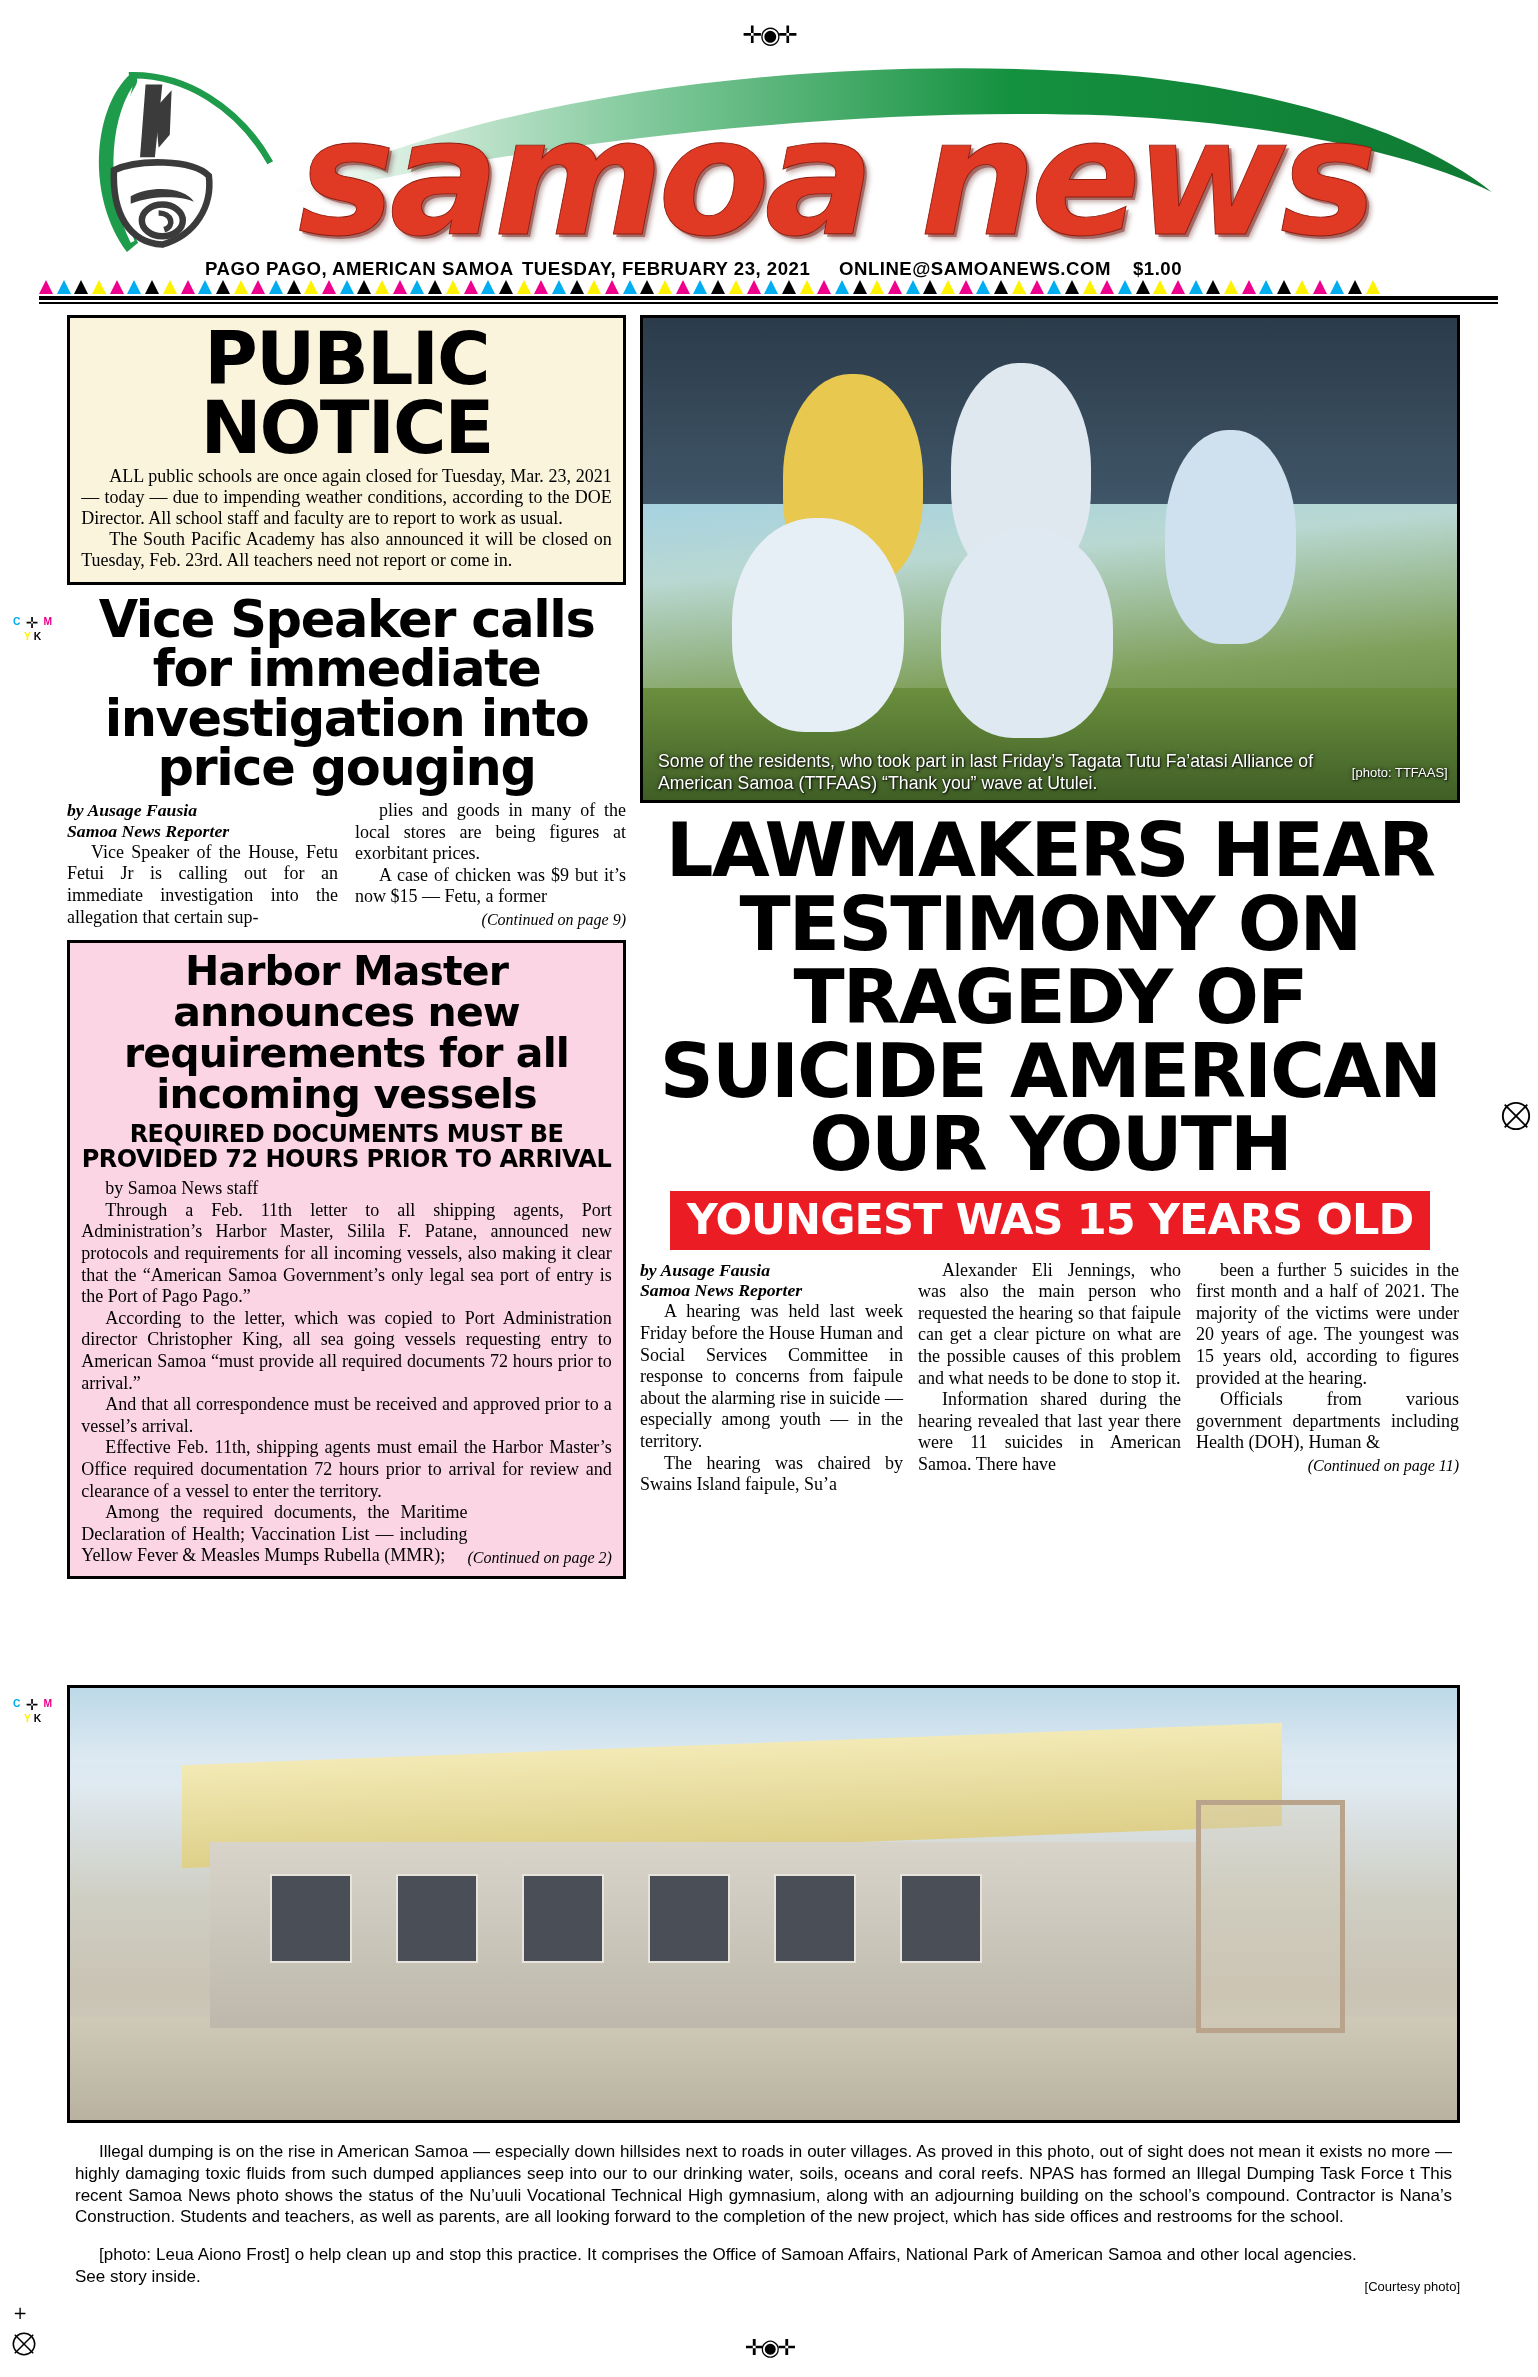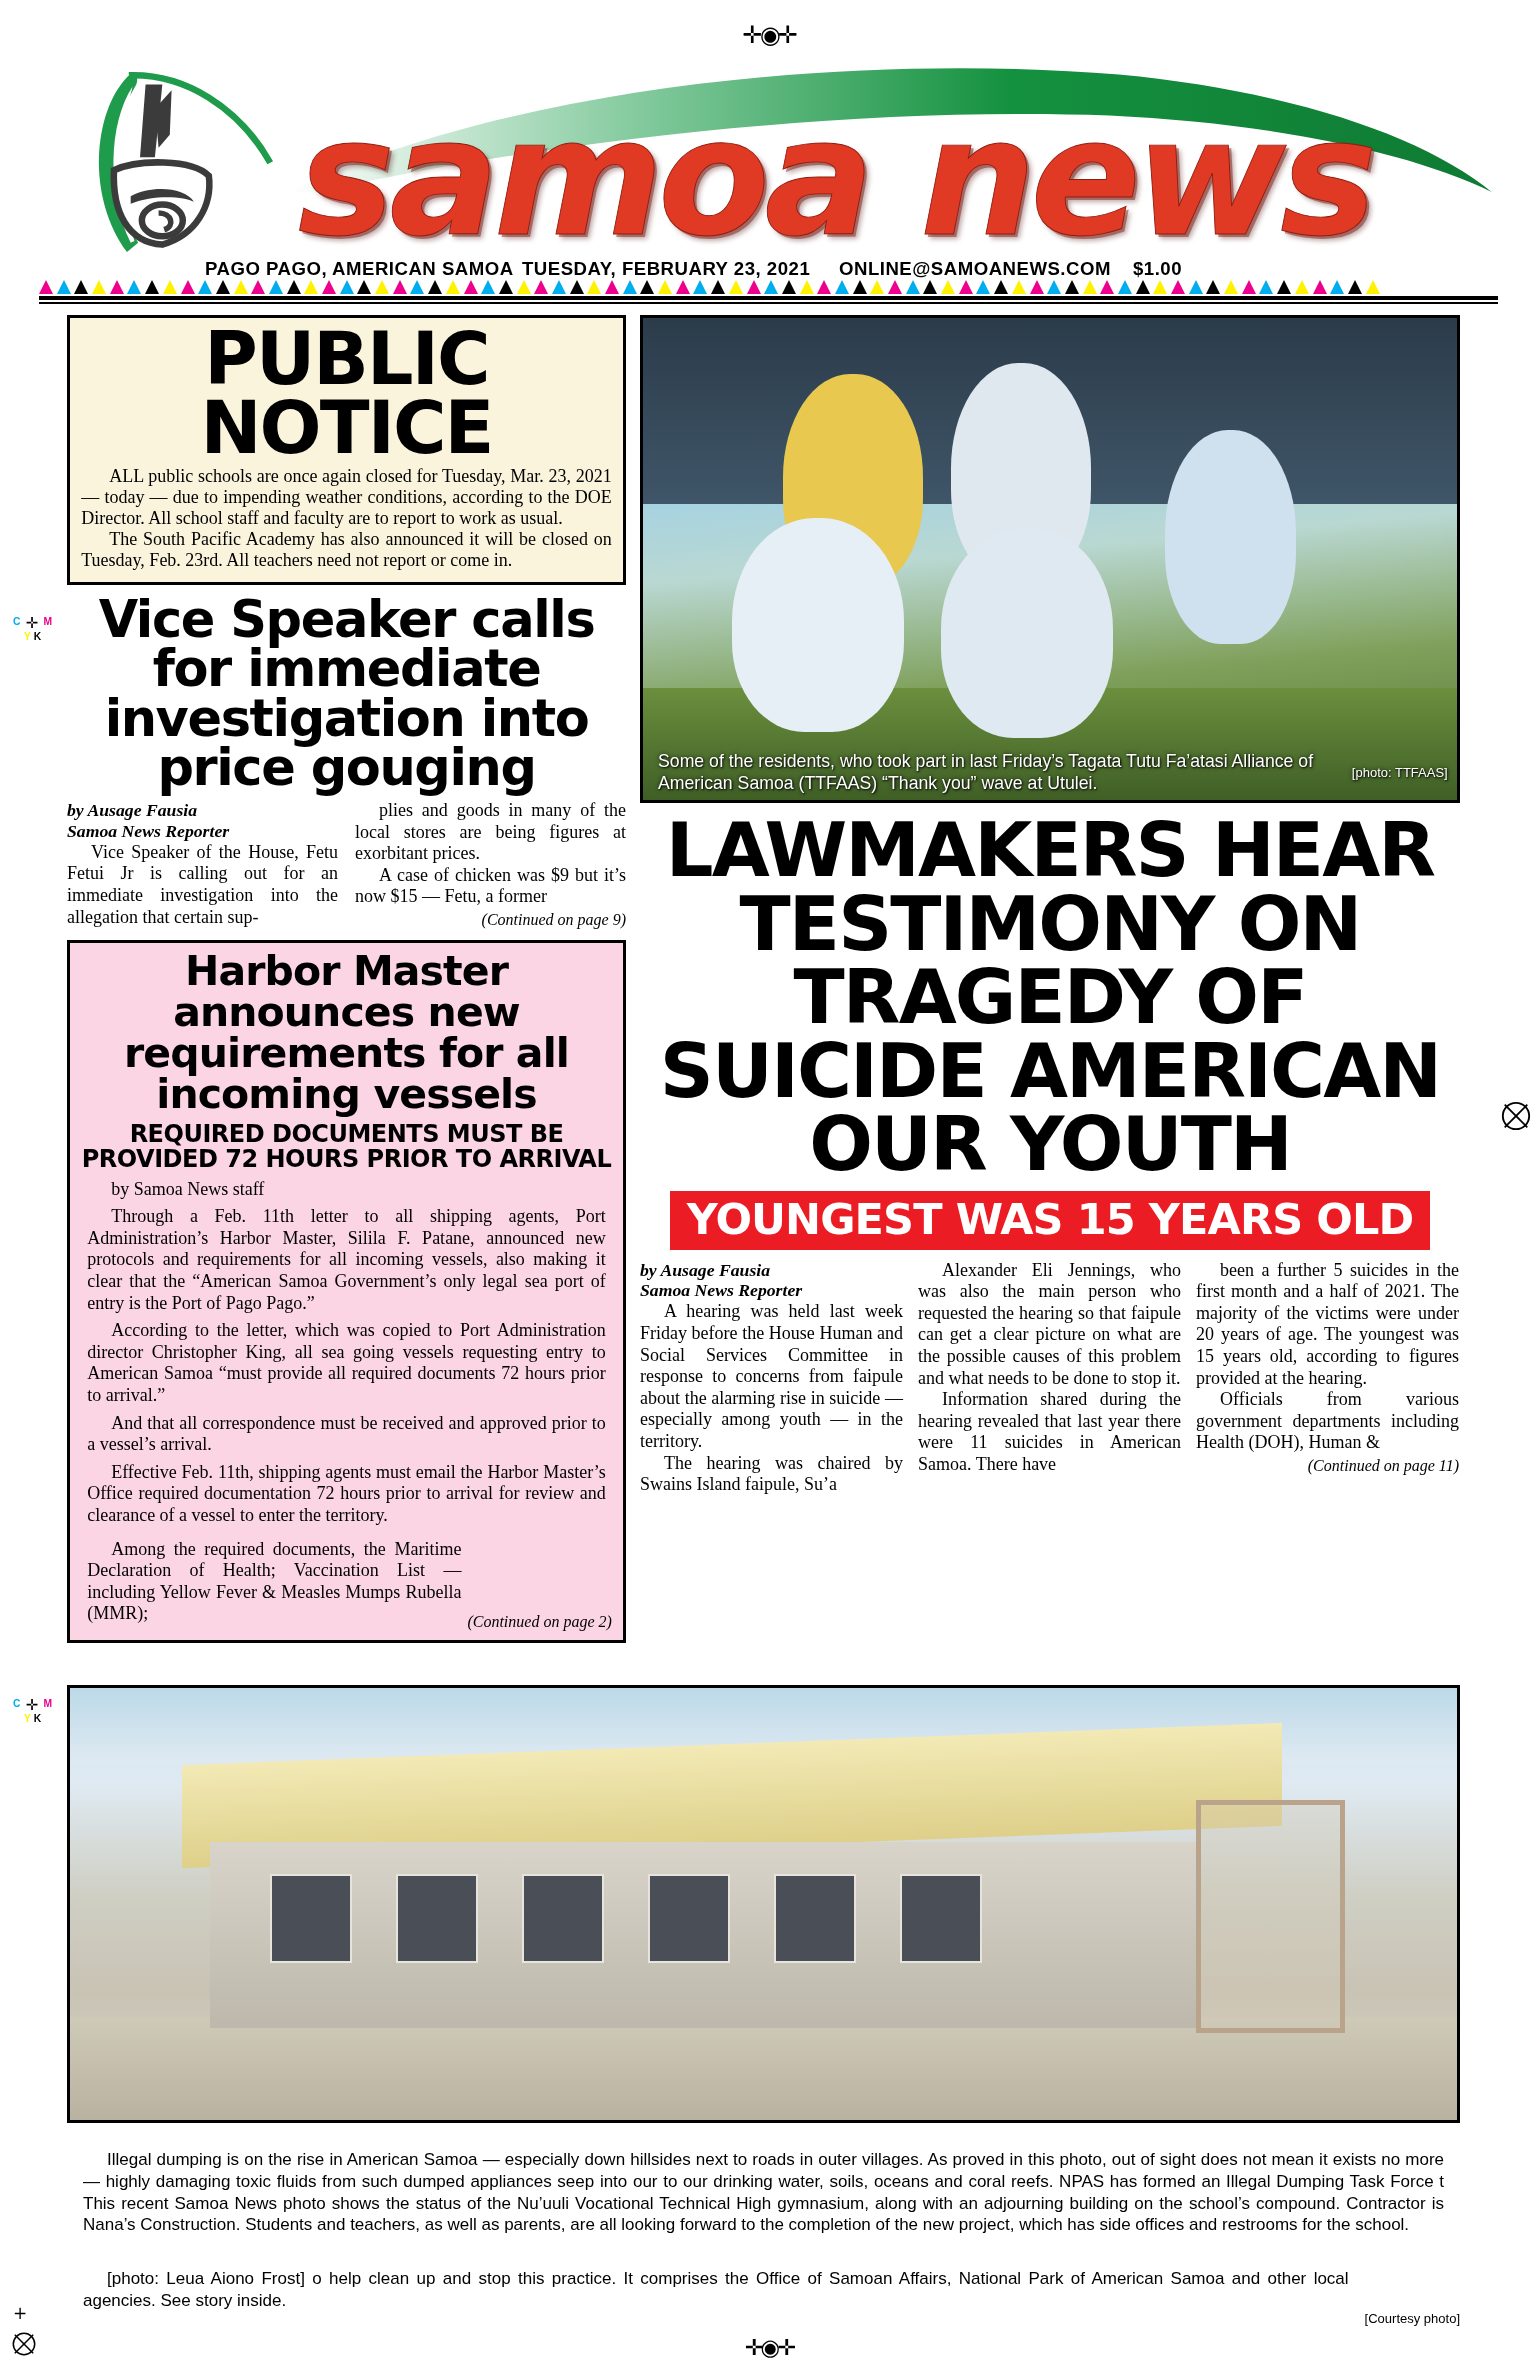--- a/index.html
+++ b/index.html
@@ -105,21 +105,21 @@
     margin: 0;
     font-family: "DejaVu Sans", sans-serif;
     font-weight: bold; font-size: 41px; line-height: 1.0;
     text-align: center; letter-spacing: -0.9px;
   }
   #harbor .subhead {
     font-family: "DejaVu Sans", sans-serif; font-weight: bold;
     font-size: 24px; line-height: 1.05; text-align: center; margin-top: 7.5px; letter-spacing: -0.5px;
   }
   #harbor .hb-body { font-size: 18px; line-height: 1.2; text-align: justify; margin-top: 5.6px; }
-  #harbor .hb-body p { margin: 6px; text-indent: 24px; }
+  #harbor .hb-body p { margin: 0; text-indent: 24px; }
   #harbor .hb-last { display:flex; }
   #harbor .hb-last .txt { flex: 1; }
   #harbor .hb-last .cont2 { font-style: italic; font-size: 16px; white-space: nowrap; align-self: flex-end; }
 
   
   #photo-top {
     width: 820px; height: 488px; border: 3.7px solid #000;
     position: relative; overflow: hidden;
     background: linear-gradient(175deg,#87c3e0 0%, #9fd0e6 28%, #b9d8d2 48%, #7fa05a 72%, #4e7333 100%);
   }
@@ -154,21 +154,21 @@
   #photo-bottom {
     position: absolute; left: 67px; top: 1685px; width: 1393px; height: 438px;
     border: 3.7px solid #000; overflow: hidden;
     background: linear-gradient(180deg,#cfe4f0 0%, #dfeaf2 22%, #cfcfc4 48%, #c9c3b4 70%, #d8d4c8 100%);
   }
   #bottom-caption {
     position: absolute; left: 67px; top: 2133px; width: 1393px;
     font-family: "Liberation Sans", sans-serif;
     font-size: 17px; line-height: 1.28; text-align: justify;
   }
-  #bottom-caption p { margin: 16px; text-indent: 24px; }
+  #bottom-caption p { margin: 8px; text-indent: 24px; }
   #bottom-caption .credit-line { display:flex; }
   #bottom-caption .credit-line .txt { flex:1; }
   .courtesy { font-family:"Liberation Sans", sans-serif; font-size: 13px; white-space: nowrap; align-self:flex-end; }
 
   
   .pb-roof { position:absolute; left:112px; top:56px; width:1100px; height:103px;
              background: linear-gradient(180deg,#f2e9b5,#ded08a); transform: skewY(-2.2deg); }
   .pb-wall { position:absolute; left:140px; top:154px; width:988px; height:186px;
              background: linear-gradient(180deg,#d8d4ca,#bdb8ab); }
   .pb-win { position:absolute; top:186px; width:82px; height:89px; background:#4a4f57; border:2.8px solid #e6e4dd; }

